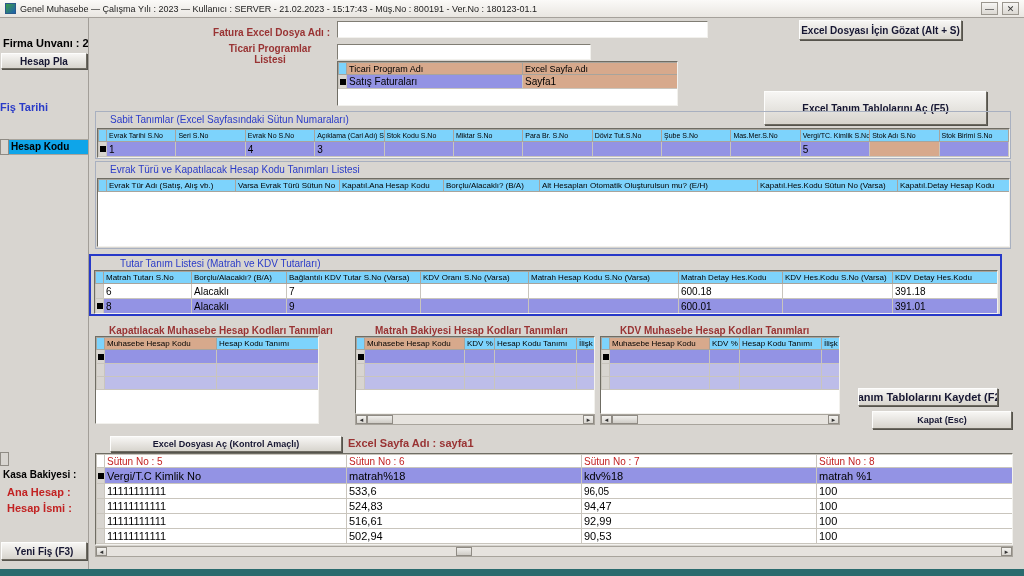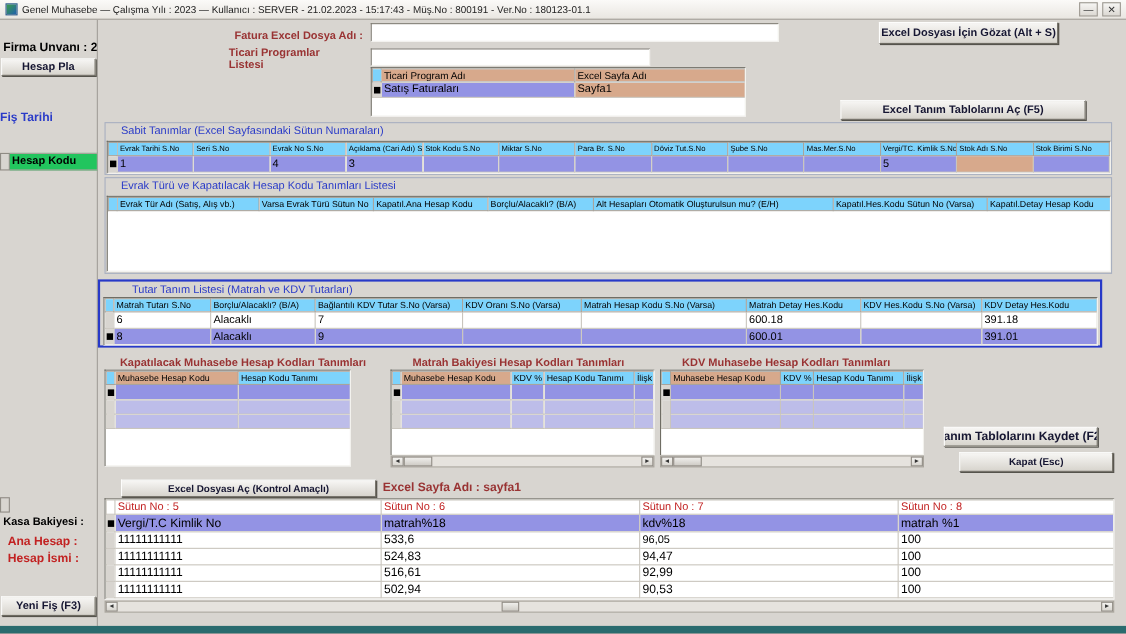--- a/index.html
+++ b/index.html
@@ -51,33 +51,33 @@
     <span class="winbtn">—</span>
     <span class="winbtn">✕</span>
   </div>
 
   <div class="abs divline" style="left:88px;top:18px;width:1px;height:551px"></div>
   <div class="abs b" style="left:3px;top:37px;width:85px;font-size:11px;white-space:nowrap;overflow:hidden">Firma Unvanı : 2</div>
   <div class="btn abs" style="left:1px;top:53px;width:86px;height:16px;font-size:10px">Hesap Pla</div>
   <div class="abs b" style="left:0;top:101px;width:88px;font-size:11px;color:#2a3bc8">Fiş Tarihi</div>
   <div class="abs" style="left:0;top:139px;width:89px;height:16px;display:flex">
     <span class="chip" style="width:9px;height:16px"></span>
-    <span class="b" style="flex:1;background:#22c55e;border:1px solid #a8a49c;border-left:none;padding:1px 0 0 2px;font-size:10px">Hesap Kodu</span>
+    <span class="b" style="flex:1;background:#0ea5e9;border:1px solid #a8a49c;border-left:none;padding:1px 0 0 2px;font-size:10px">Hesap Kodu</span>
   </div>
   <div class="abs chip" style="left:0;top:452px;width:9px;height:14px"></div>
   <div class="abs b" style="left:3px;top:469px;font-size:10px">Kasa Bakiyesi :</div>
   <div class="abs b redtxt" style="left:7px;top:486px;font-size:11px">Ana Hesap :</div>
   <div class="abs b redtxt" style="left:7px;top:502px;font-size:11px">Hesap İsmi :</div>
   <div class="btn abs" style="left:1px;top:542px;width:86px;height:18px;font-size:10px">Yeni Fiş (F3)</div>
 
   <div class="abs maroon" style="left:128px;top:27px;width:202px;text-align:right;font-size:10px">Fatura Excel Dosya Adı :</div>
   <input class="input3d abs" style="left: 337px; top: 21px; width: 371px; height: 17px;" value="">
   <div class="btn abs" style="left:799px;top:20px;width:163px;height:20px;font-size:10px">Excel Dosyası İçin Gözat (Alt + S)</div>
 
-  <div class="abs maroon" style="left:208px;top:43px;width:124px;text-align:left;font-size:10px;line-height:11px">
+  <div class="abs maroon" style="left:208px;top:43px;width:124px;text-align:center;font-size:10px;line-height:11px">
     <div>Ticari Programlar</div>
     <div>Listesi</div>
   </div>
   <input class="input3d abs" style="left: 337px; top: 44px; width: 254px; height: 16px;" value="">
 
   <div class="gridbox abs" style="left:337px;top:61px;width:341px;height:45px">
     <table class="grid" style="width:339px">
       <colgroup>
           <col style="width:8px">
           <col style="width:176px">
@@ -90,21 +90,21 @@
         <th class="tanh">Excel Sayfa Adı</th>
       </tr>
       <tr style="height:14px">
         <td class="mk on"></td>
         <td class="sel b">Satış Faturaları</td>
         <td class="tan b">Sayfa1</td>
       </tr>
     </tbody>
       </table>
   </div>
-  <div class="btn abs" style="left:764px;top:91px;width:223px;height:18px;font-size:10px">Excel Tanım Tablolarını Aç (F5)</div>
+  <div class="btn abs" style="left:764px;top:91px;width:223px;height:34px;font-size:10px">Excel Tanım Tablolarını Aç (F5)</div>
 
   <div class="group abs" style="left:95px;top:111px;width:916px;height:48px">
     <div class="sectitle abs" style="left:14px;top:2px">Sabit Tanımlar (Excel Sayfasındaki Sütun Numaraları)</div>
     <div class="gridbox abs" style="left:1px;top:16px;width:913px;height:30px">
       <table class="grid f7" style="width:911px">
         <colgroup>
             <col style="width:8px">
           </colgroup>
         <tbody>
             <tr style="height:12px">

